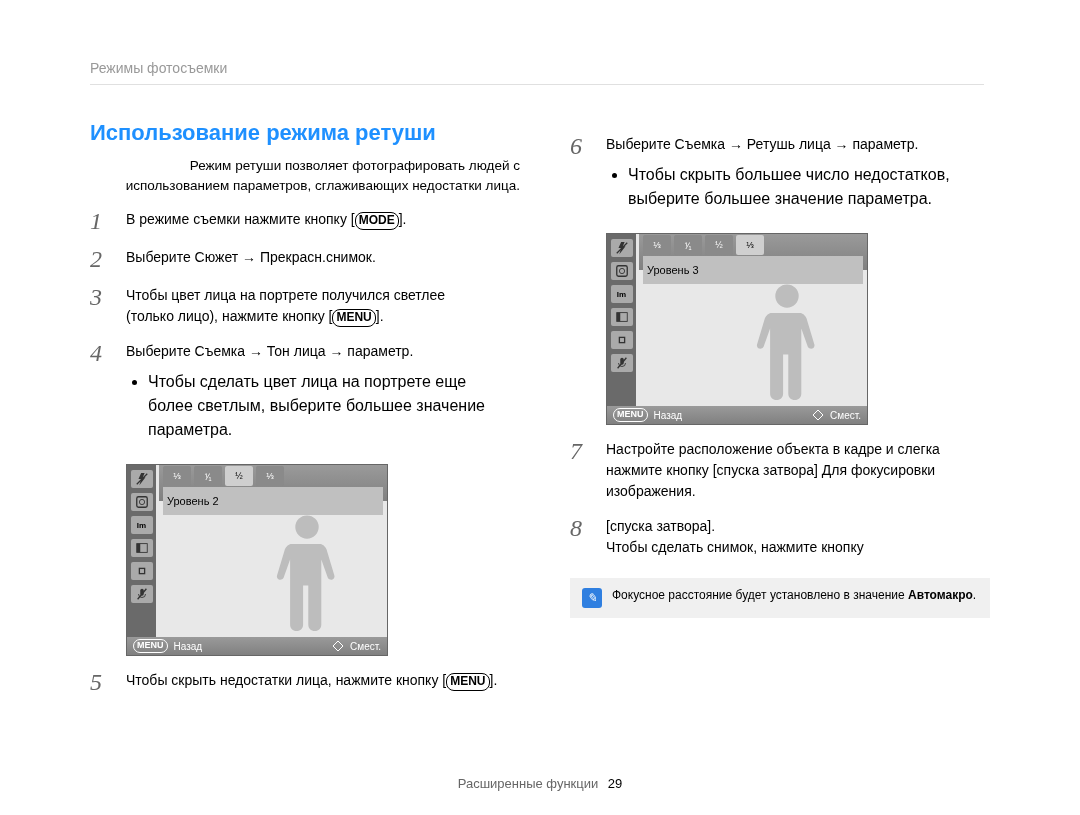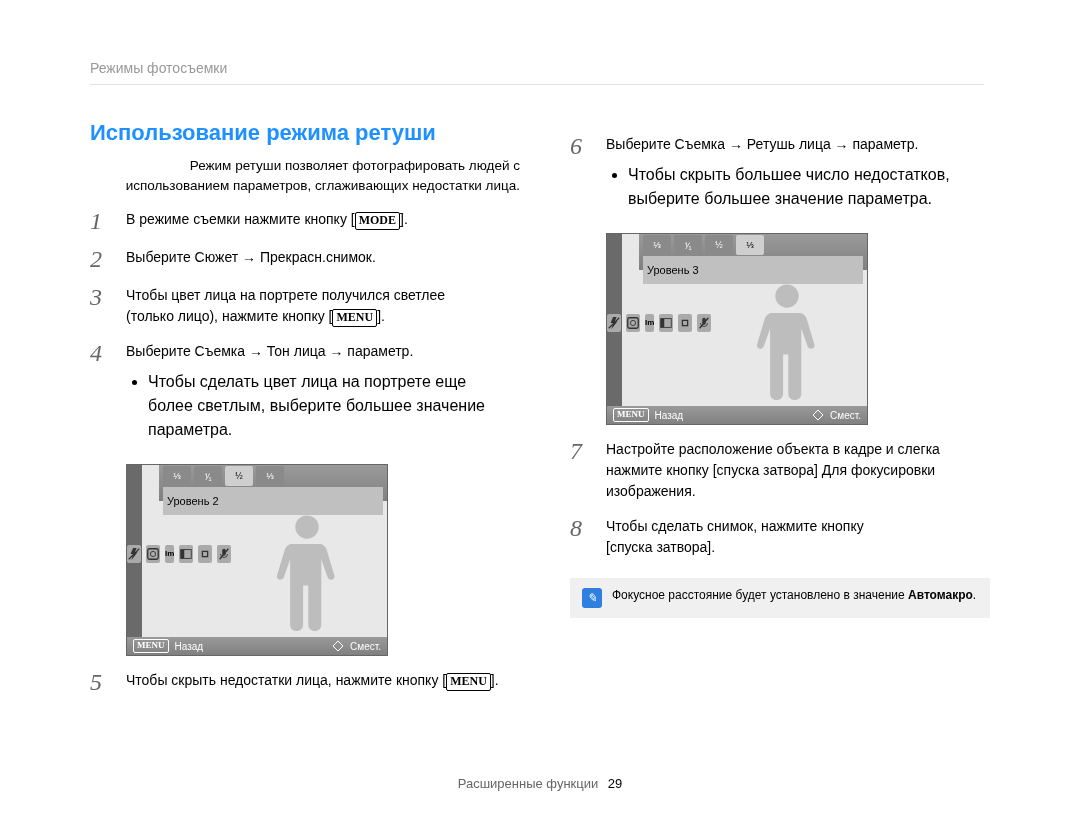--- a/index.html
+++ b/index.html
@@ -28,30 +28,30 @@
     font-size:24px; font-style:italic; color:#666;
     width:22px; flex:none; line-height:1;
   }
   .step-body { font-size:14px; line-height:1.5; flex:1; }
   .step-body b { font-weight:normal; }
   .sub-bullets { margin:6px 0 0 0; padding-left:14px; }
   .sub-bullets li { font-size:16px; list-style:disc; margin:8px; }
   .btn-label {
     display:inline-block; border:1px solid #000;
     padding:0 3px; font-weight:bold; font-size:12px;
-    border-radius:2px; line-height:1.3;font-family:Liberation Serif, serif;
+    border-radius:8px; line-height:1.3;
   }
   .lcd {
     width:260px; height:190px; border:1px solid #666;
     background:#e8e8e8; position:relative; margin:6px 0 6px 36px;
   }
   .lcd-sidebar {
-    position:absolute; left:0; top:0; width:15px; bottom:18px;
+    position:absolute; left:0; top:0; width:29px; bottom:18px;
     background:#6a6a6a;
-    display:flex; flex-direction:row; align-items:center;
+    display:flex; flex-direction:column; align-items:center;
     gap:5px; padding-top:5px;
   }
   .sb-icon {
     width:22px; height:18px; background:#aaa;
     border-radius:2px;
     display:flex; align-items:center; justify-content:center;
     font-size:10px; color:#000;
   }
   .sb-icon svg { width:14px; height:14px; }
   .lcd-toolbar {
@@ -300,22 +300,22 @@
     <div class="step">
       <div class="step-number">7</div>
       <div class="step-body">
         <span>Настройте расположение объекта в кадре и слегка нажмите кнопку [</span><b>спуска затвора</b><span>] Для фокусировки изображения.</span>
       </div>
     </div>
 
     <div class="step">
       <div class="step-number">8</div>
       <div class="step-body">
+        <div><b>[спуска затвора]</b><span>.</span></div>
         <div>Чтобы сделать снимок, нажмите кнопку</div>
-        <div><b>[спуска затвора]</b><span>.</span></div>
       </div>
     </div>
 
     <div class="note-box">
       <div class="note-icon">✎</div>
       <div>
         <span>Фокусное расстояние будет установлено в значение </span><b>Автомакро</b><span>.</span>
       </div>
     </div>
 

